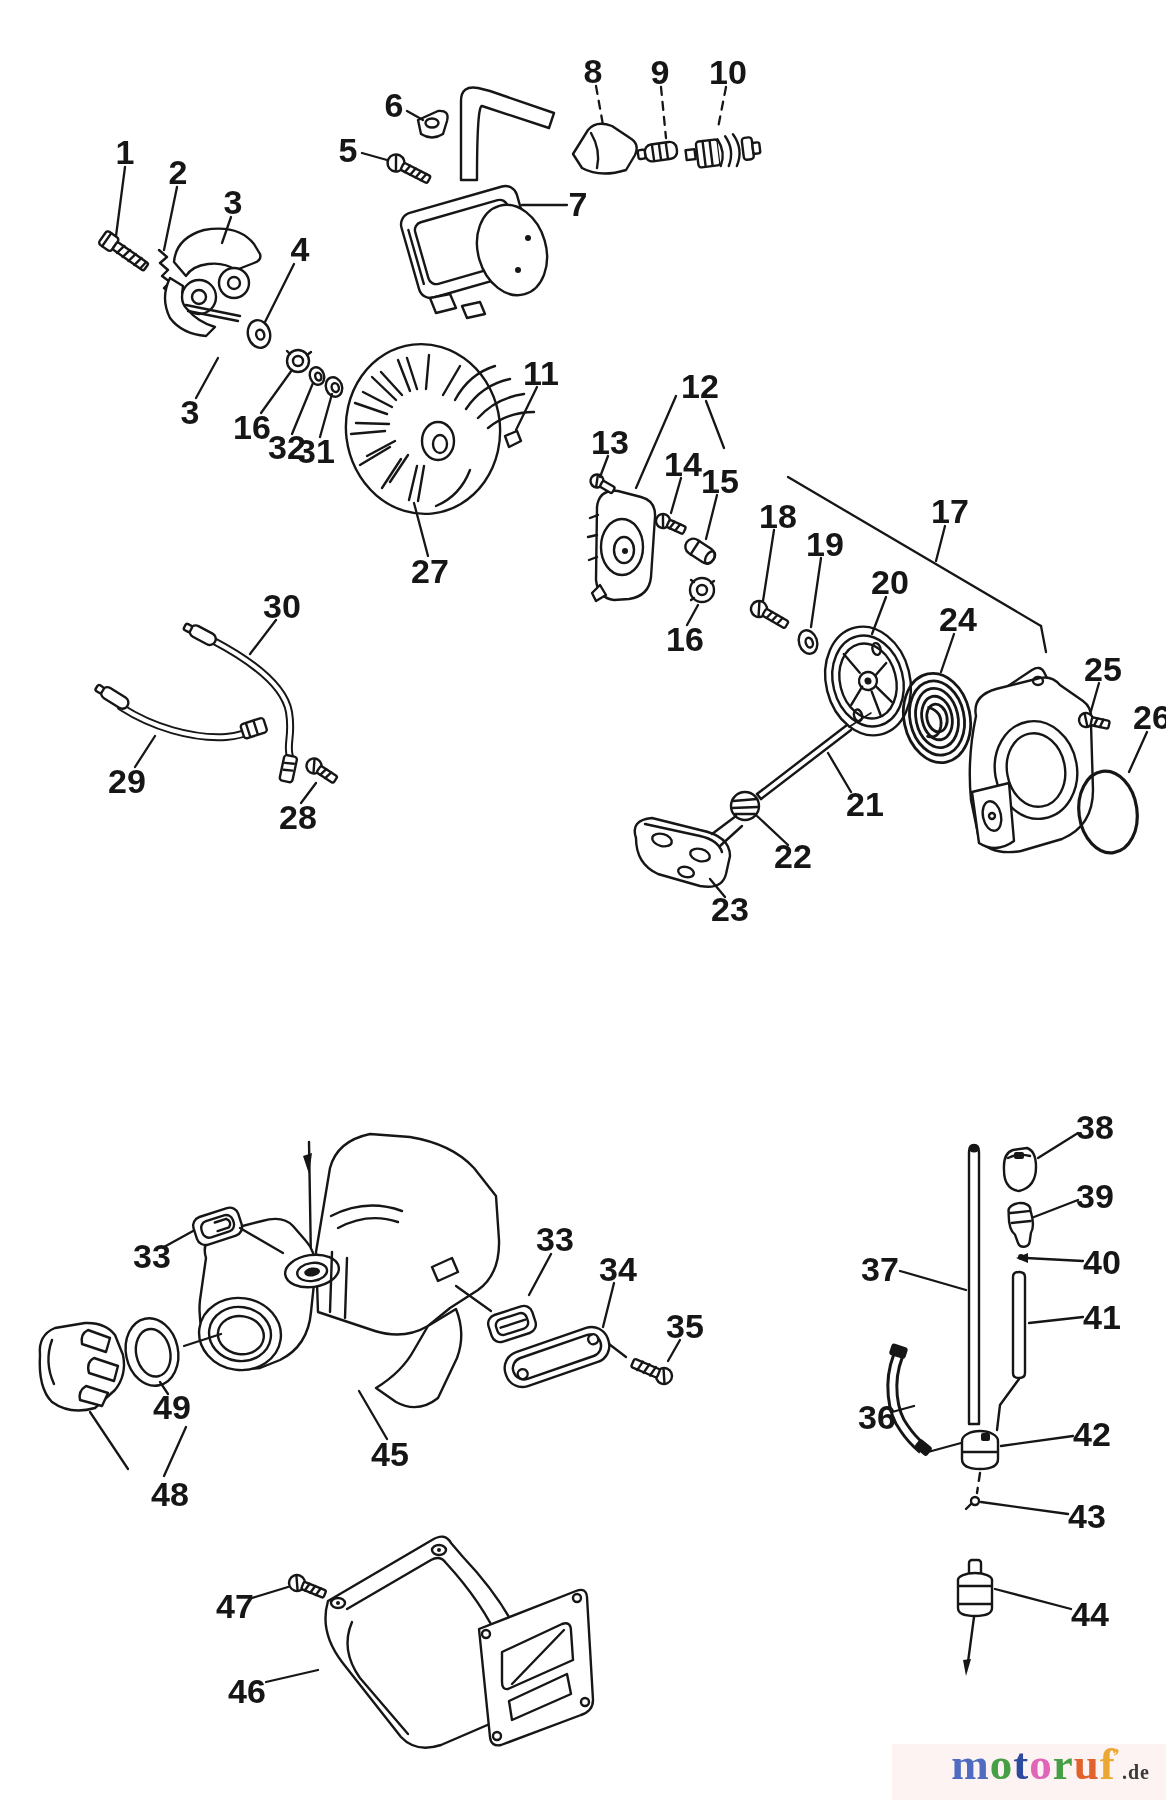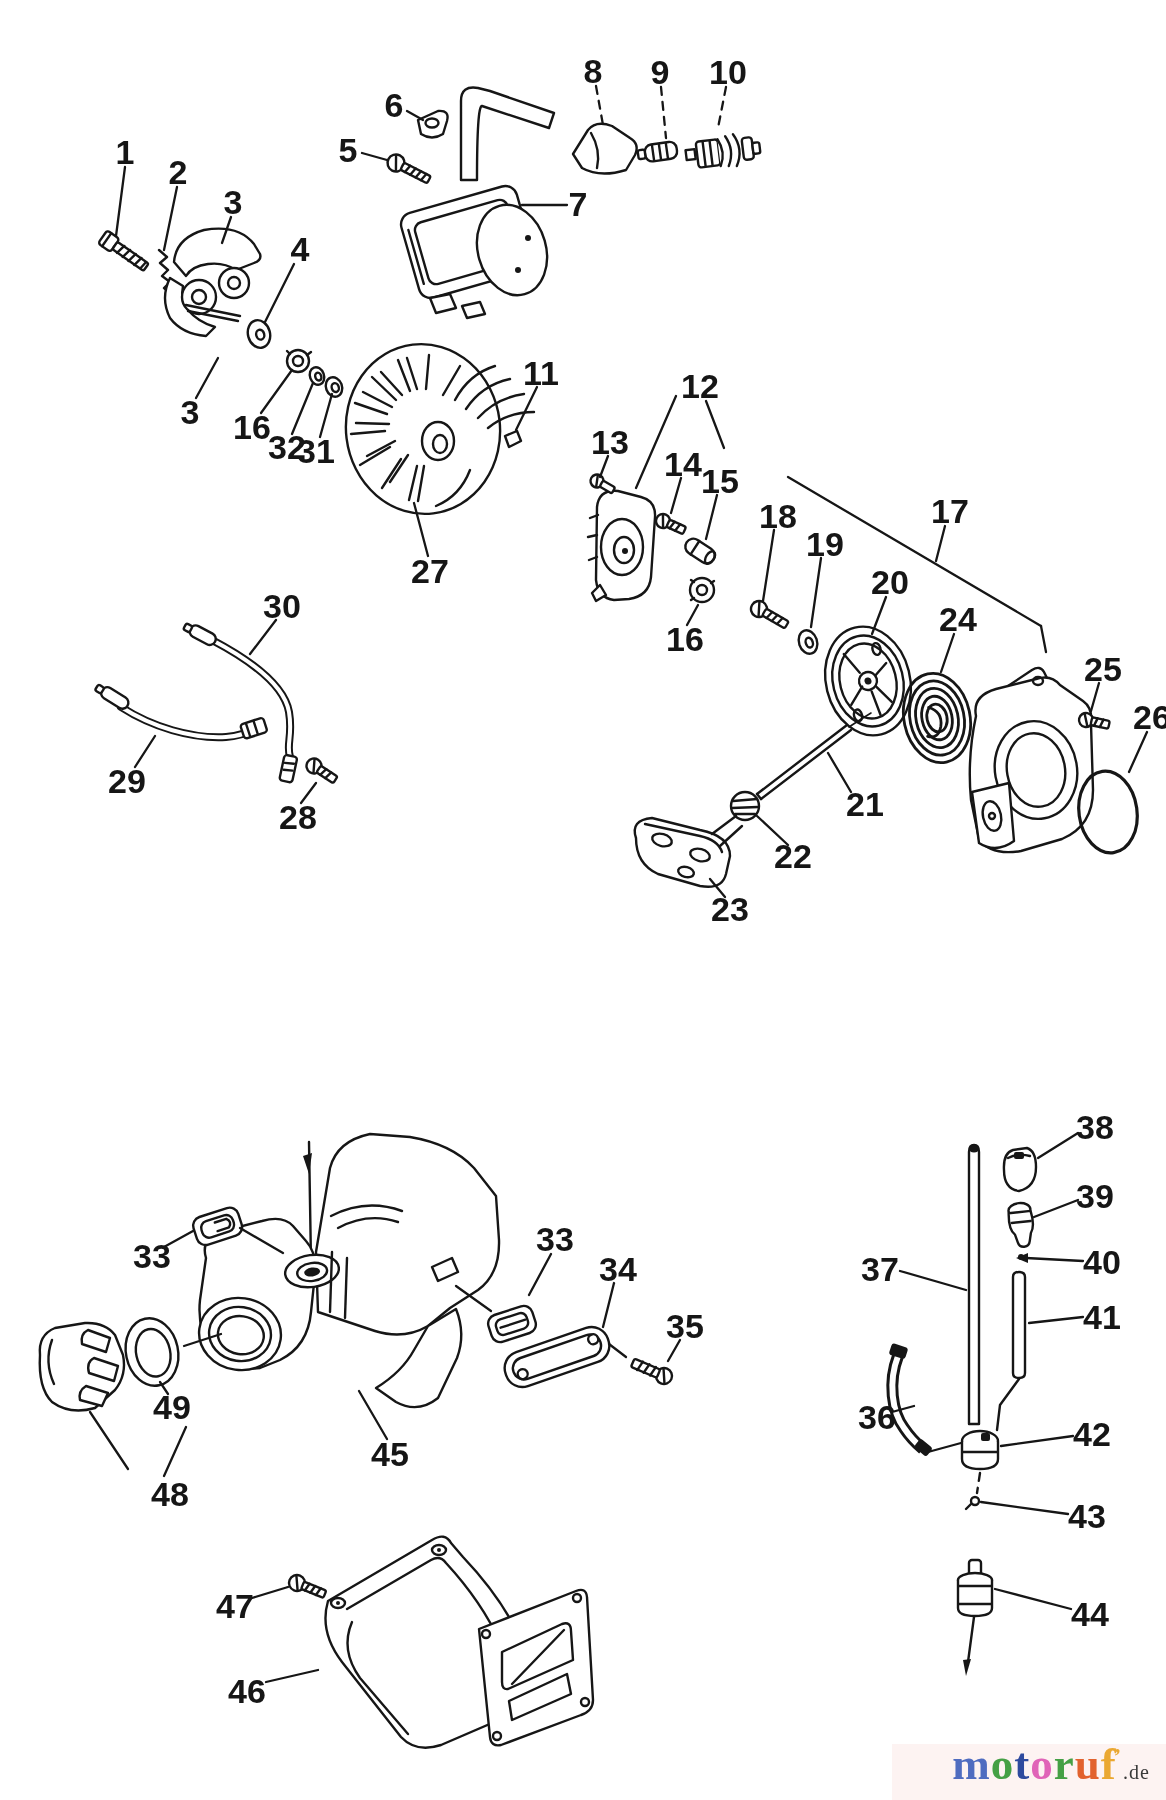--- a/index.html
+++ b/index.html
@@ -15,21 +15,21 @@
   .hoseO{stroke:#161616;stroke-width:12;fill:none;stroke-linecap:butt;}
   .hoseI{stroke:#ffffff;stroke-width:6;fill:none;stroke-linecap:butt;}
   .leader{stroke:#161616;stroke-width:2.3;stroke-linecap:round;}
   .dash{stroke-dasharray:8 7;}
   .callout{font-family:"Liberation Sans",sans-serif;font-weight:700;font-size:34px;fill:#161616;
            text-anchor:middle;dominant-baseline:central;}
   #logo-bg{position:absolute;left:892px;top:1744px;width:274px;height:56px;background:#fdf3f2;}
   #logo{position:absolute;right:16px;bottom:10px;font-family:"Liberation Serif",serif;
         font-weight:700;font-size:45px;letter-spacing:1px;white-space:nowrap;}
   #logo .sup{font-size:22px;vertical-align:super;margin-left:-3px;}
-  #logo .logo-suffix{font-size:20px;font-weight:400;margin-left:1px;}
+  #logo .logo-suffix{font-size:20px;font-weight:700;margin-left:1px;}
 </style>
 </head>
 <body>
 
 <div id="page">
 <svg width="1166" height="1800" viewBox="0 0 1166 1800">
 
   <g class="ink" transform="translate(110,242) rotate(35)">
     <rect class="w" x="-9" y="-8" width="15" height="16" rx="3"></rect>
         <line x1="-4" y1="-8" x2="-4" y2="8"></line>

